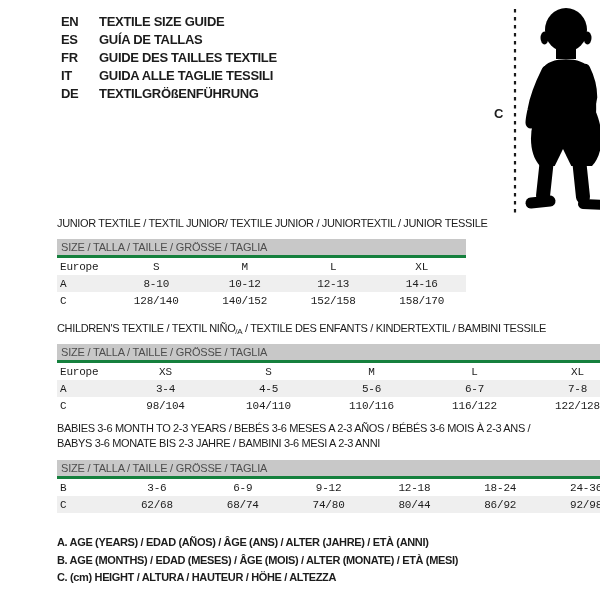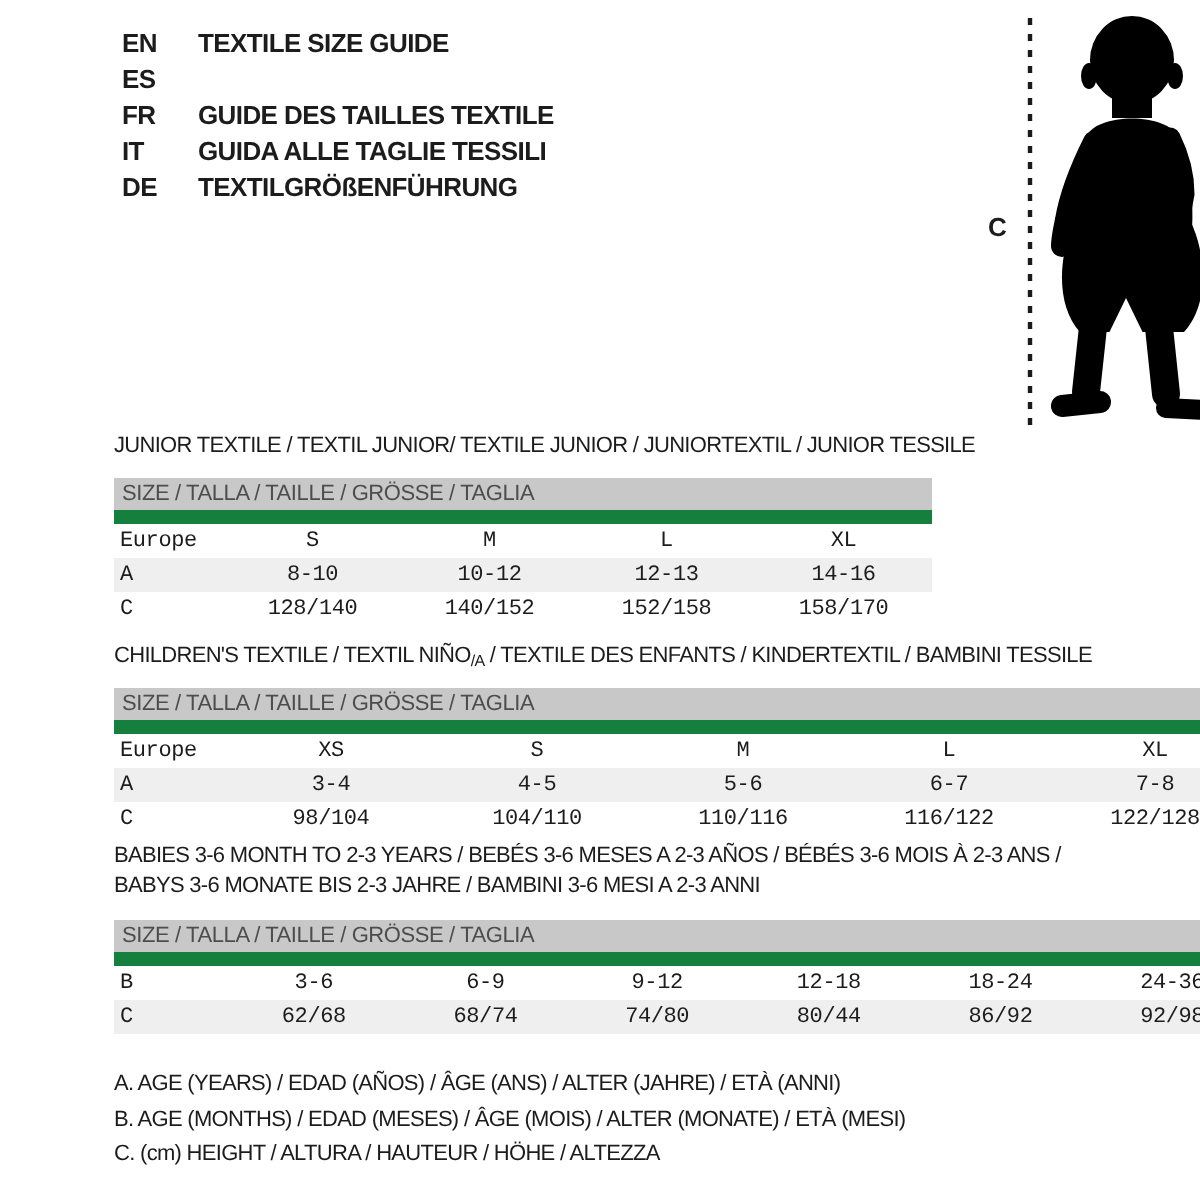--- a/index.html
+++ b/index.html
@@ -18,41 +18,42 @@
   .height-label{position:absolute;left:10px;top:103px;font-size:13px;font-weight:bold;}
   
   .section-title{position:absolute;left:18px;font-weight:normal;font-size:11px;
     letter-spacing:-0.35px;white-space:nowrap;line-height:14.5px;}
   .sub{font-size:8px;vertical-align:-2px;}
   
   table.size-table{position:absolute;left:18px;border-collapse:collapse;table-layout:fixed;
     font-size:11px;letter-spacing:-0.2px;}
   .size-table th.size-bar{background:#c8c8c8;color:#4d4d4d;font-weight:normal;
     text-align:left;padding:0 0 0 4px;height:16px;font-size:11px;
-    border-bottom:7px solid #15803d;white-space:nowrap;letter-spacing:-0.2px;}
+    border-bottom:3px solid #15803d;white-space:nowrap;letter-spacing:-0.2px;}
   .size-table td{height:17px;padding:0;text-align:center;white-space:nowrap;font-family:Liberation Mono, monospace;}
   .size-table td.rowlabel{text-align:left;padding-left:3px;}
   .size-table tr.shaded td{background:#efefef;}
   
   .footnotes{position:absolute;left:18px;top:534px;}
-  .footnote{height:17.5px;line-height:17.5px;font-weight:normal;font-size:11px;
+  .footnote{height:17.5px;line-height:17.5px;font-weight:bold;font-size:11px;
     letter-spacing:-0.35px;white-space:nowrap;}
 </style>
 </head>
 <body>
 
 <div class="page">
 
   <div class="lang-list">
     <div class="lang-row">
       <span>EN</span>
       <span>TEXTILE SIZE GUIDE</span>
     </div>
     <div class="lang-row">
       <span>ES</span>
+      <span>GUÍA DE TALLAS</span>
     </div>
     <div class="lang-row">
       <span>FR</span>
       <span>GUIDE DES TAILLES TEXTILE</span>
     </div>
     <div class="lang-row">
       <span>IT</span>
       <span>GUIDA ALLE TAGLIE TESSILI</span>
     </div>
     <div class="lang-row">

